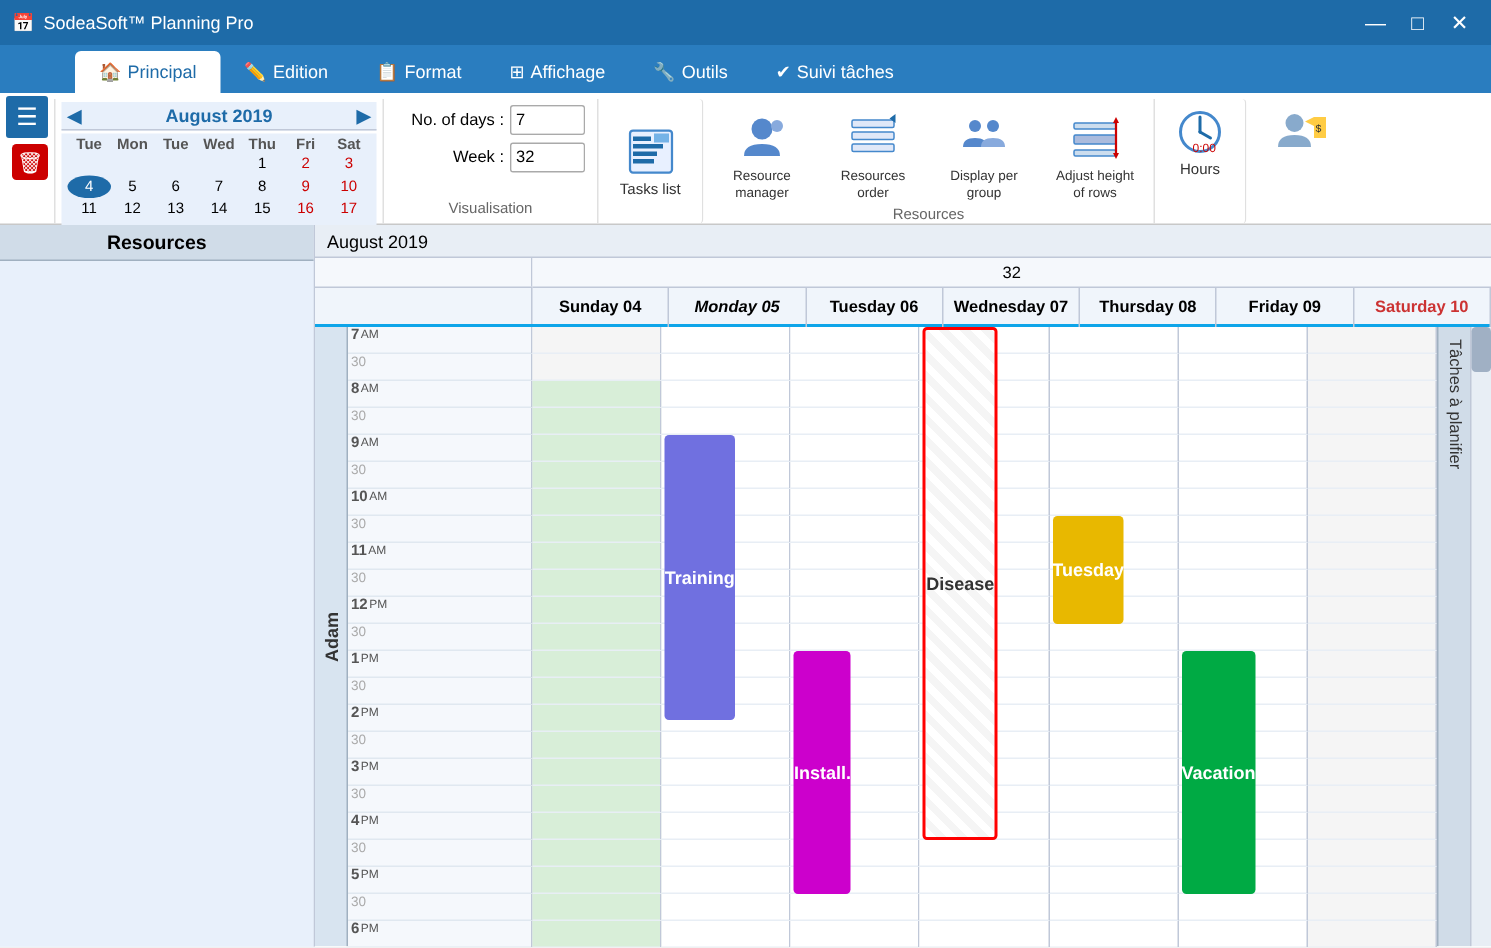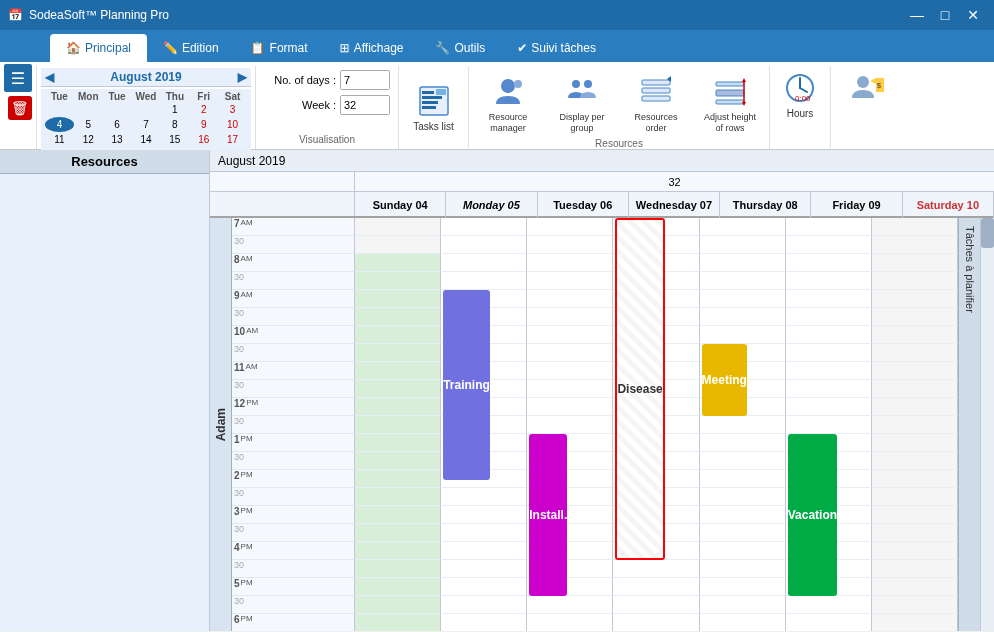--- a/index.html
+++ b/index.html
@@ -393,39 +393,39 @@
             <path d="M6 30 Q6 22 18 22 Q30 22 30 30" fill="#5588cc"></path>
             <circle cx="28" cy="10" r="4" fill="#88aadd"></circle>
           </svg>
         </div>
         <span style="font-size:9px;text-align:center;line-height:1.2;">Resource manager</span>
       </div>
 
       <div class="ribbon-btn">
         <div class="icon-img">
           <svg width="36" height="36" viewBox="0 0 36 36">
+            <rect x="4" y="6" width="28" height="5" rx="1" fill="#e0e8f8" stroke="#4488cc" stroke-width="1"></rect>
+            <rect x="4" y="14" width="28" height="5" rx="1" fill="#e0e8f8" stroke="#4488cc" stroke-width="1"></rect>
+            <rect x="4" y="22" width="28" height="5" rx="1" fill="#e0e8f8" stroke="#4488cc" stroke-width="1"></rect>
+            <polygon points="29,5 33,2 33,8" fill="#1e6ba8"></polygon>
+          </svg>
+        </div>
+        <span style="font-size:9px;text-align:center;line-height:1.2;">Resources order</span>
+      </div>
+
+      <div class="ribbon-btn">
+        <div class="icon-img">
+          <svg width="36" height="36" viewBox="0 0 36 36">
             <circle cx="12" cy="10" r="4" fill="#5588cc"></circle>
             <circle cx="24" cy="10" r="4" fill="#5588cc"></circle>
             <path d="M4 24 Q4 18 12 18 Q20 18 20 24" fill="#5588cc"></path>
             <path d="M16 24 Q16 18 24 18 Q32 18 32 24" fill="#88aadd"></path>
           </svg>
         </div>
         <span style="font-size:9px;text-align:center;line-height:1.2;">Display per group</span>
-      </div>
-
-      <div class="ribbon-btn">
-        <div class="icon-img">
-          <svg width="36" height="36" viewBox="0 0 36 36">
-            <rect x="4" y="6" width="28" height="5" rx="1" fill="#e0e8f8" stroke="#4488cc" stroke-width="1"></rect>
-            <rect x="4" y="14" width="28" height="5" rx="1" fill="#e0e8f8" stroke="#4488cc" stroke-width="1"></rect>
-            <rect x="4" y="22" width="28" height="5" rx="1" fill="#e0e8f8" stroke="#4488cc" stroke-width="1"></rect>
-            <polygon points="29,5 33,2 33,8" fill="#1e6ba8"></polygon>
-          </svg>
-        </div>
-        <span style="font-size:9px;text-align:center;line-height:1.2;">Resources order</span>
       </div>
 
       <div class="ribbon-btn">
         <div class="icon-img">
           <svg width="36" height="36" viewBox="0 0 36 36">
             <rect x="4" y="8" width="28" height="4" rx="1" fill="#ccddee" stroke="#4488cc" stroke-width="1"></rect>
             <rect x="4" y="16" width="28" height="6" rx="1" fill="#aabbdd" stroke="#4488cc" stroke-width="1"></rect>
             <rect x="4" y="26" width="28" height="4" rx="1" fill="#ccddee" stroke="#4488cc" stroke-width="1"></rect>
             <line x1="32" y1="6" x2="32" y2="30" stroke="#cc0000" stroke-width="1.5"></line>
             <polygon points="32,4 30,8 34,8" fill="#cc0000"></polygon>
@@ -479,21 +479,21 @@
 
     <div class="cal-month-header">
       <span>August 2019</span>
     </div>
 
     <div style="display:flex;height:20px;background:#f5f8fc;border-bottom:1px solid #c0c8d8;">
       <div style="width:145px;border-right:1px solid #c0c8d8;"></div>
       <div class="week-num-header" style="flex:1;">32</div>
     </div>
 
-    <div style="display:flex;border-bottom:2px solid #a3a3a3;background:#f0f5fb;height:26px;">
+    <div style="display:flex;border-bottom:2px solid #0ea5e9;background:#f0f5fb;height:26px;">
       <div style="width:145px;border-right:1px solid #c0c8d8;"></div>
       <div class="day-header-label" style="flex:1;">Sunday 04</div>
       <div class="day-header-label" style="flex:1;font-style:italic;">Monday 05</div>
       <div class="day-header-label" style="flex:1;">Tuesday 06</div>
       <div class="day-header-label" style="flex:1;">Wednesday 07</div>
       <div class="day-header-label" style="flex:1;">Thursday 08</div>
       <div class="day-header-label" style="flex:1;">Friday 09</div>
       <div class="day-header-label weekend" style="flex:1;">Saturday 10</div>
     </div>
 
@@ -778,21 +778,21 @@
 
           <div class="event event-training" style="left:calc(123px + 1*(100% - 123px)/7 + 2px); top:72px; width:calc((100%-123px)/7 - 4px); height:190px;">
             <span>Training</span>
           </div>
 
           <div class="event event-disease" style="left:calc(123px + 3*(100% - 123px)/7 + 2px); top:0px; width:calc((100%-123px)/7 - 4px); height:342px;">
             <span>Disease</span>
           </div>
 
           <div class="event event-meeting" style="left:calc(123px + 4*(100% - 123px)/7 + 2px); top:126px; width:calc((100%-123px)/7 - 4px); height:72px;">
-            <span>Meeting</span>
+            <span>Tuesday</span>
           </div>
 
           <div class="event event-install" style="left:calc(123px + 2*(100% - 123px)/7 + 2px); top:216px; width:calc((100%-123px)/7 - 4px); height:162px;">
             <span>Install.</span>
           </div>
 
           <div class="event event-vacation" style="left:calc(123px + 5*(100% - 123px)/7 + 2px); top:216px; width:calc((100%-123px)/7 - 4px); height:162px;">
             <span>Vacation</span>
           </div>
         </div>

